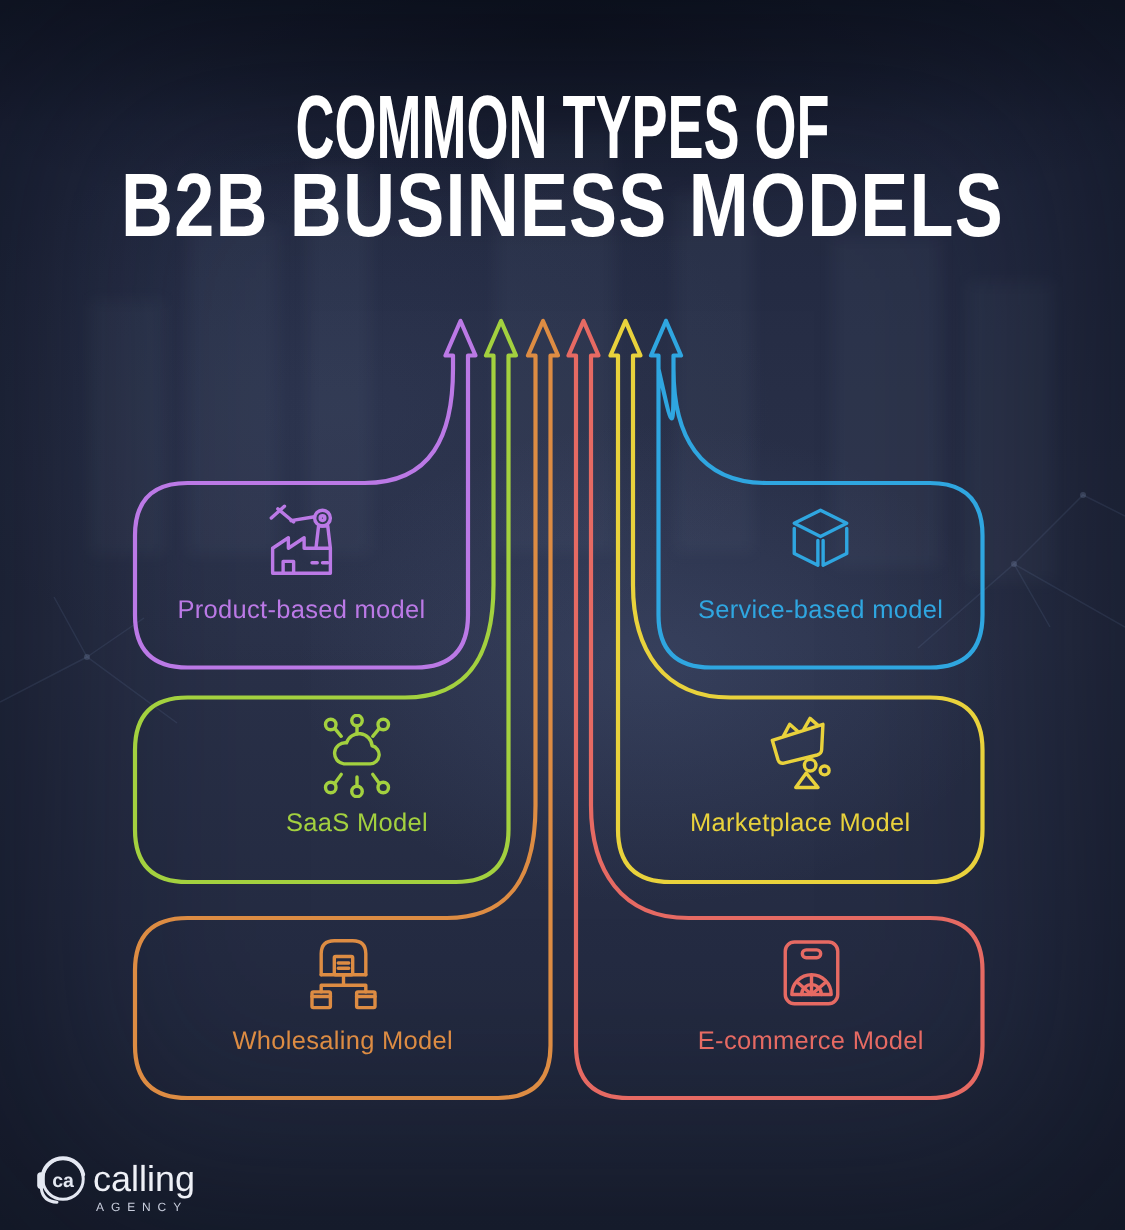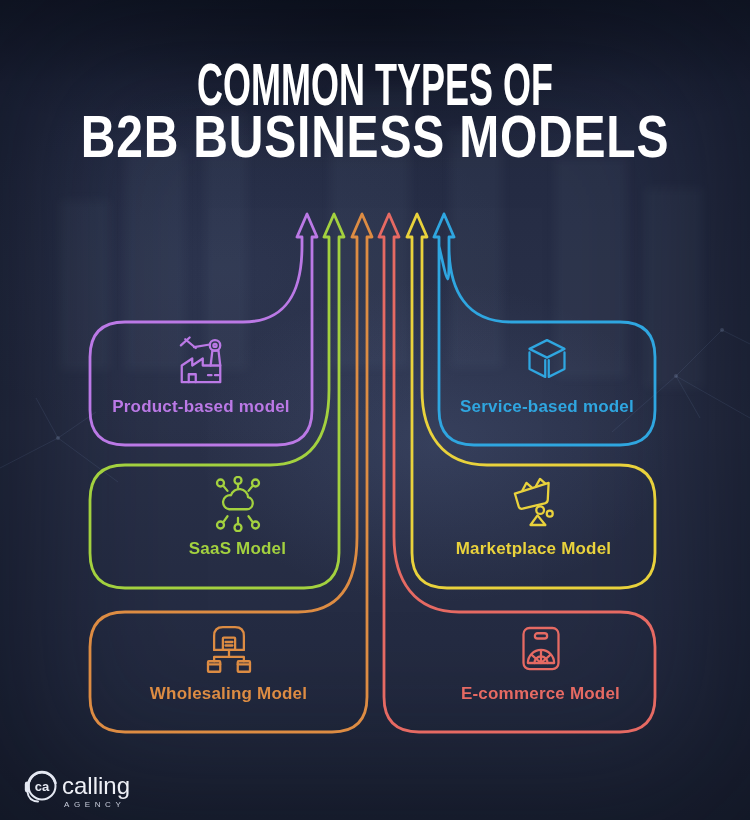--- a/index.html
+++ b/index.html
@@ -19,21 +19,21 @@
   .vignette{box-shadow:inset 0 0 140px 40px rgba(8,11,22,0.55);}
   svg.diagram{position:absolute;left:0;top:0;}
   .tube{fill:none;stroke:currentColor;stroke-width:2.8;stroke-linejoin:round;stroke-linecap:round;}
   .plexus{stroke:rgba(150,180,225,0.10);stroke-width:1;fill:none;}
   .plexus-dot{fill:rgba(170,195,235,0.18);}
   .title{position:absolute;left:0;right:0;text-align:center;color:#ffffff;font-weight:bold;white-space:nowrap;}
   .title-line1{top:50px;font-size:60px;letter-spacing:0px;transform:scaleX(0.60);}
   .title-line2{top:102px;font-size:60px;letter-spacing:1px;transform:scaleX(0.80);}
   .model{position:absolute;display:flex;flex-direction:column;align-items:center;}
   .model .icon{display:block;}
-  .model .label{margin-top:7px;font-size:17px;font-weight:bold;letter-spacing:0.2px;white-space:nowrap;}
+  .model .label{margin-top:7px;font-size:17px;font-weight:normal;letter-spacing:0.2px;white-space:nowrap;}
   .icon svg{display:block;}
   .iconline{fill:none;stroke:currentColor;stroke-width:2.6;stroke-linecap:round;stroke-linejoin:round;}
   .logo{position:absolute;left:22px;top:760px;}
   .logo text{font-family:"Liberation Sans",sans-serif;}
 </style>
 </head>
 <body>
 
 <div class="stage">
 
@@ -102,21 +102,21 @@
     <span class="icon">
       <svg width="56" height="56" viewBox="0 0 64 64">
         <path class="iconline" d="M32 7 L52 17 L32 27 L12 17 Z"></path>
         <path class="iconline" d="M12 21 V40 L30 49 V30"></path>
         <path class="iconline" d="M52 21 V40 L34 49 V30"></path>
       </svg>
     </span>
     <div class="label">Service-based model</div>
   </div>
 
-  <div class="model" style="left: 90px; top: 476px; width: 249px; color: rgb(163, 209, 63); margin-left: 23px;">
+  <div class="model" style="left: 90px; top: 476px; width: 296px; color: rgb(163, 209, 63);">
     <span class="icon">
       <svg width="56" height="56" viewBox="0 0 64 64">
         <path class="iconline" d="M22 38 h20 a7 7 0 0 0 1.5 -13.8 a10 10 0 0 0 -19.5 -2.2 a7.5 7.5 0 0 0 -2 16 z"></path>
         <circle class="iconline" cx="12" cy="8" r="4"></circle>
         <circle class="iconline" cx="32" cy="5" r="4"></circle>
         <circle class="iconline" cx="52" cy="8" r="4"></circle>
         <path class="iconline" d="M15 11 L20 17 M32 9 V15 M49 11 L44 17"></path>
         <circle class="iconline" cx="12" cy="56" r="4"></circle>
         <circle class="iconline" cx="32" cy="59" r="4"></circle>
         <circle class="iconline" cx="52" cy="56" r="4"></circle>

